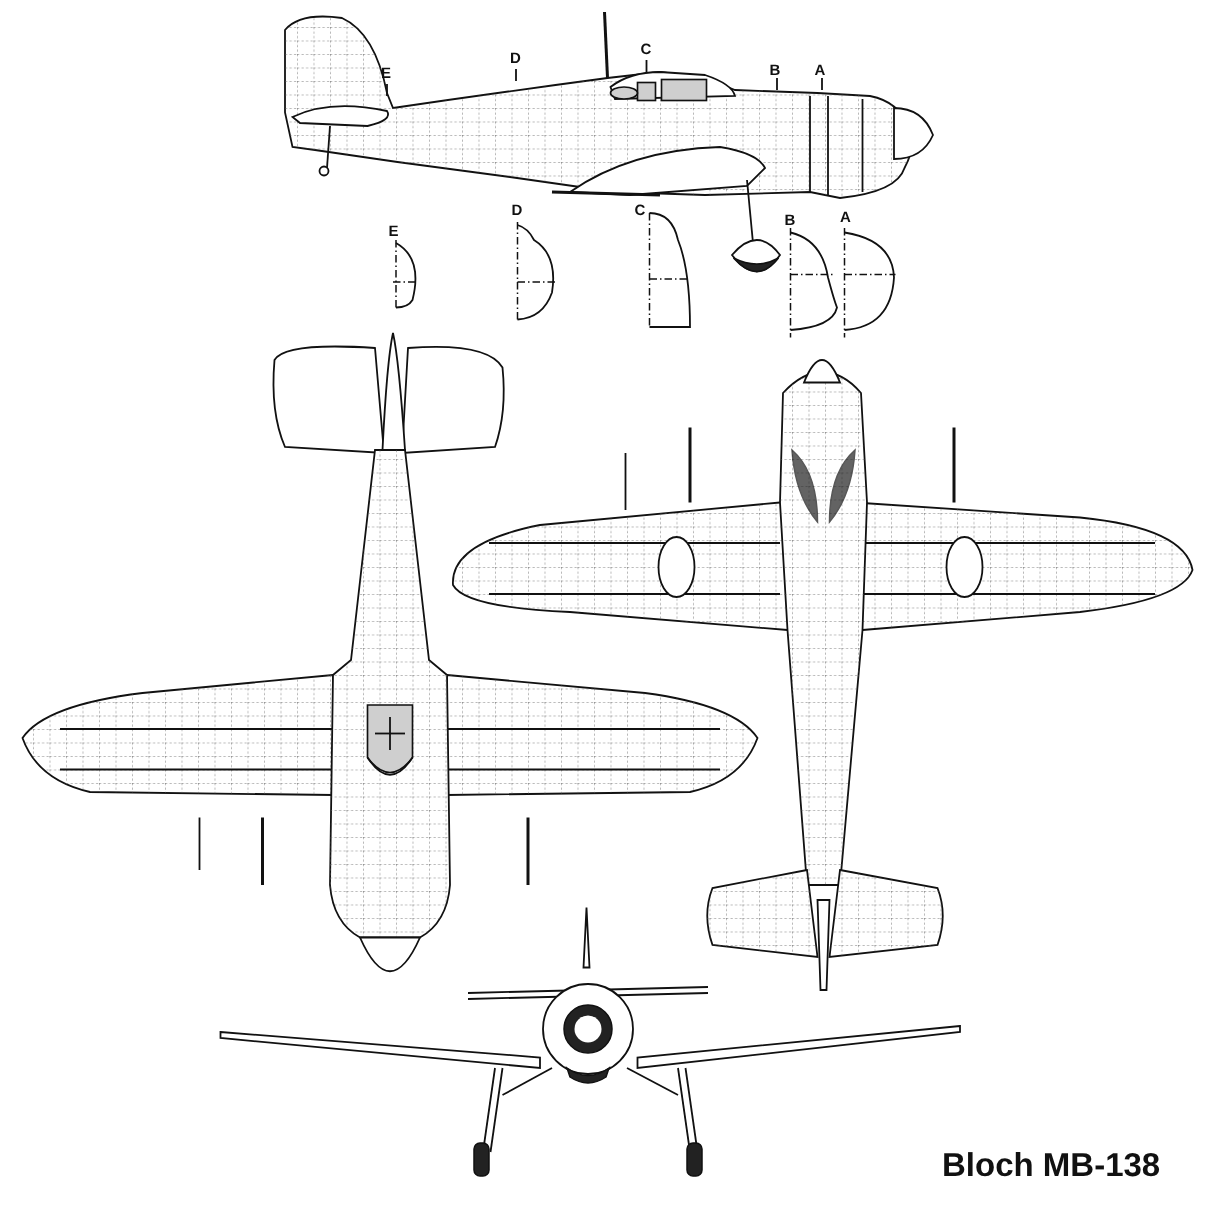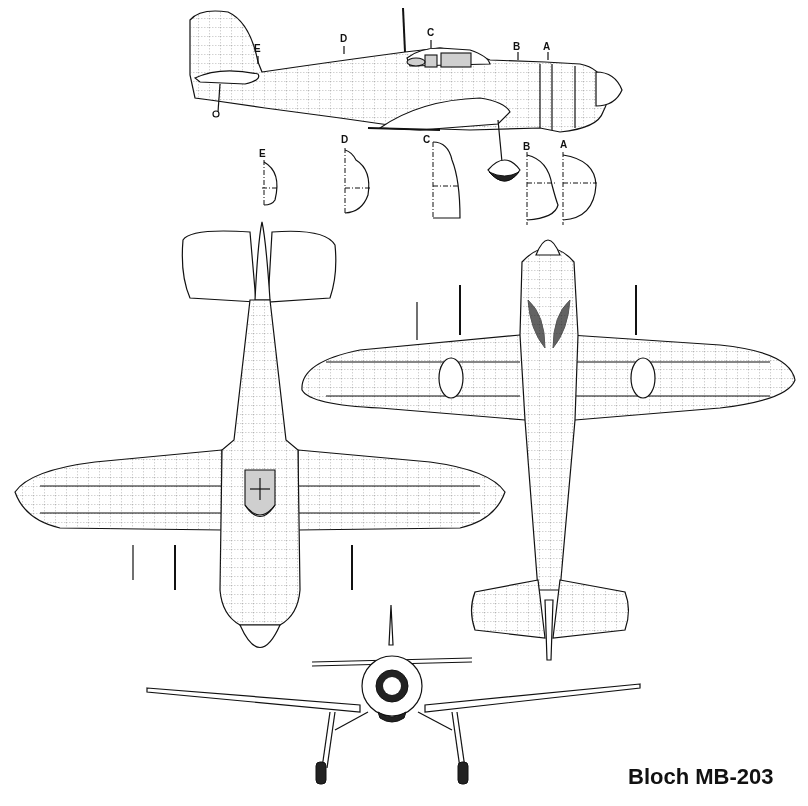--- a/index.html
+++ b/index.html
@@ -177,14 +177,14 @@
     <line class="ln2" x1="335" y1="712" x2="327" y2="768"></line>
     <line class="ln2" x1="452" y1="712" x2="460" y2="768"></line>
     <line class="ln2" x1="457" y1="712" x2="465" y2="768"></line>
     <line class="ln2" x1="335" y1="730" x2="368" y2="712"></line>
     <line class="ln2" x1="452" y1="730" x2="418" y2="712"></line>
     <rect class="dark" x="316" y="762" width="10" height="22" rx="4"></rect>
     <rect class="dark" x="458" y="762" width="10" height="22" rx="4"></rect>
   </g>
 </svg>
 
-<div id="caption">Bloch MB-203</div>
+<div id="caption">Bloch MB-138</div>
 </div>
 
 </body></html>

